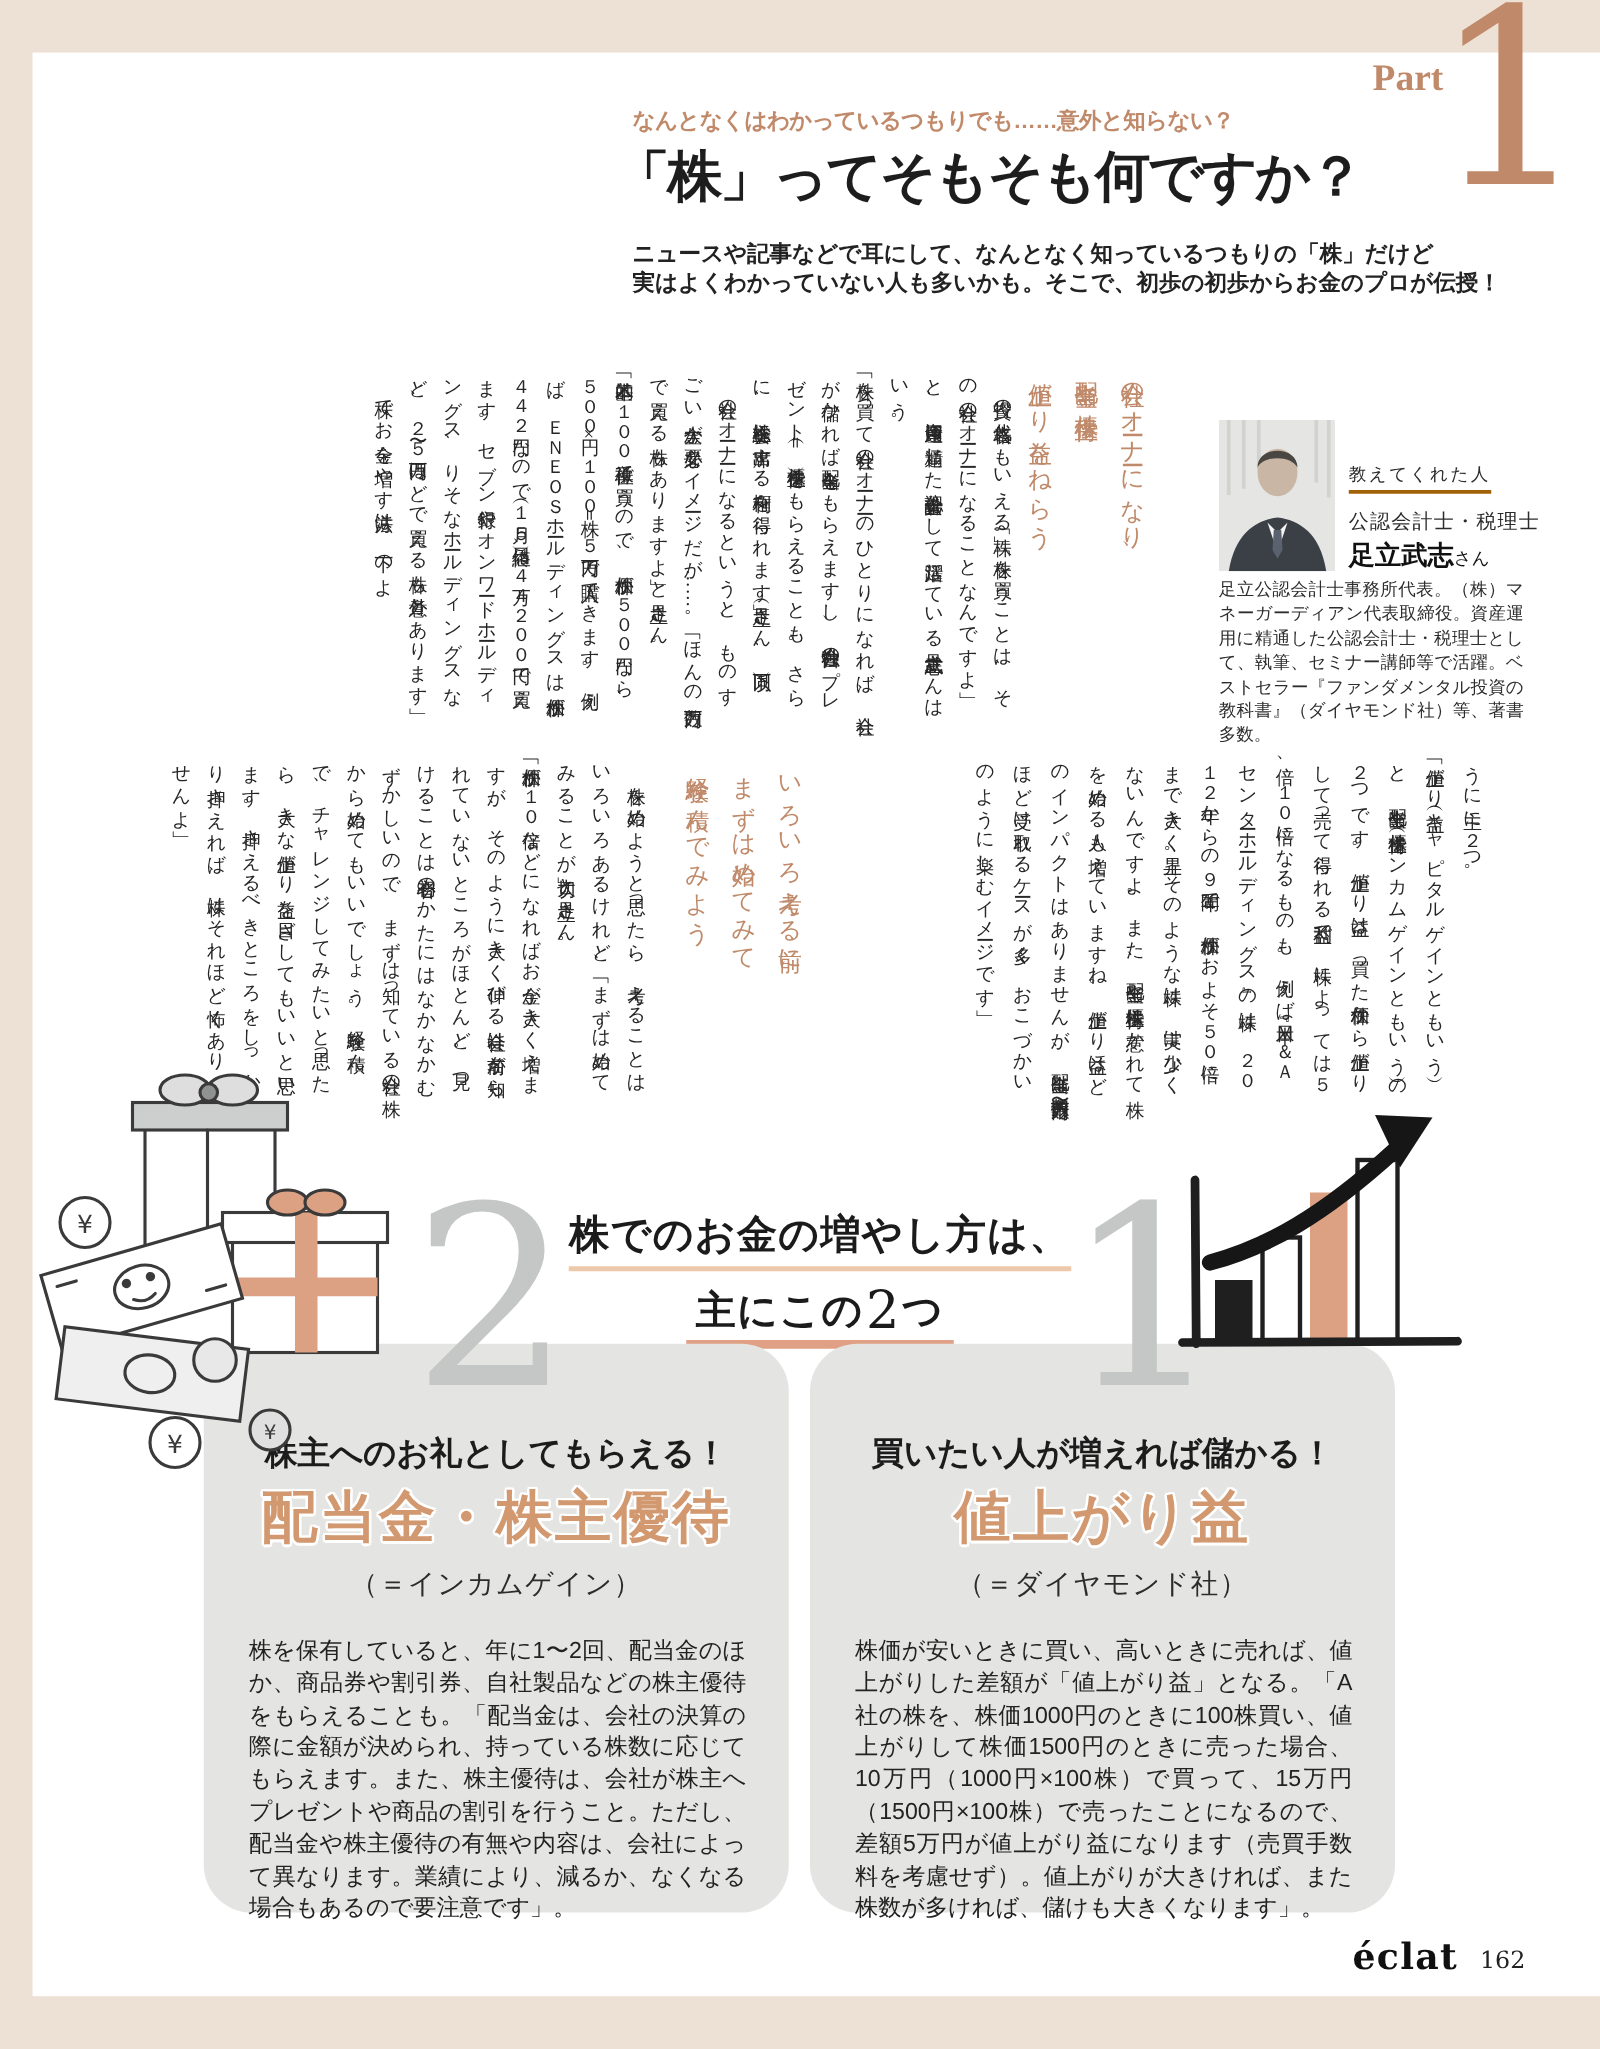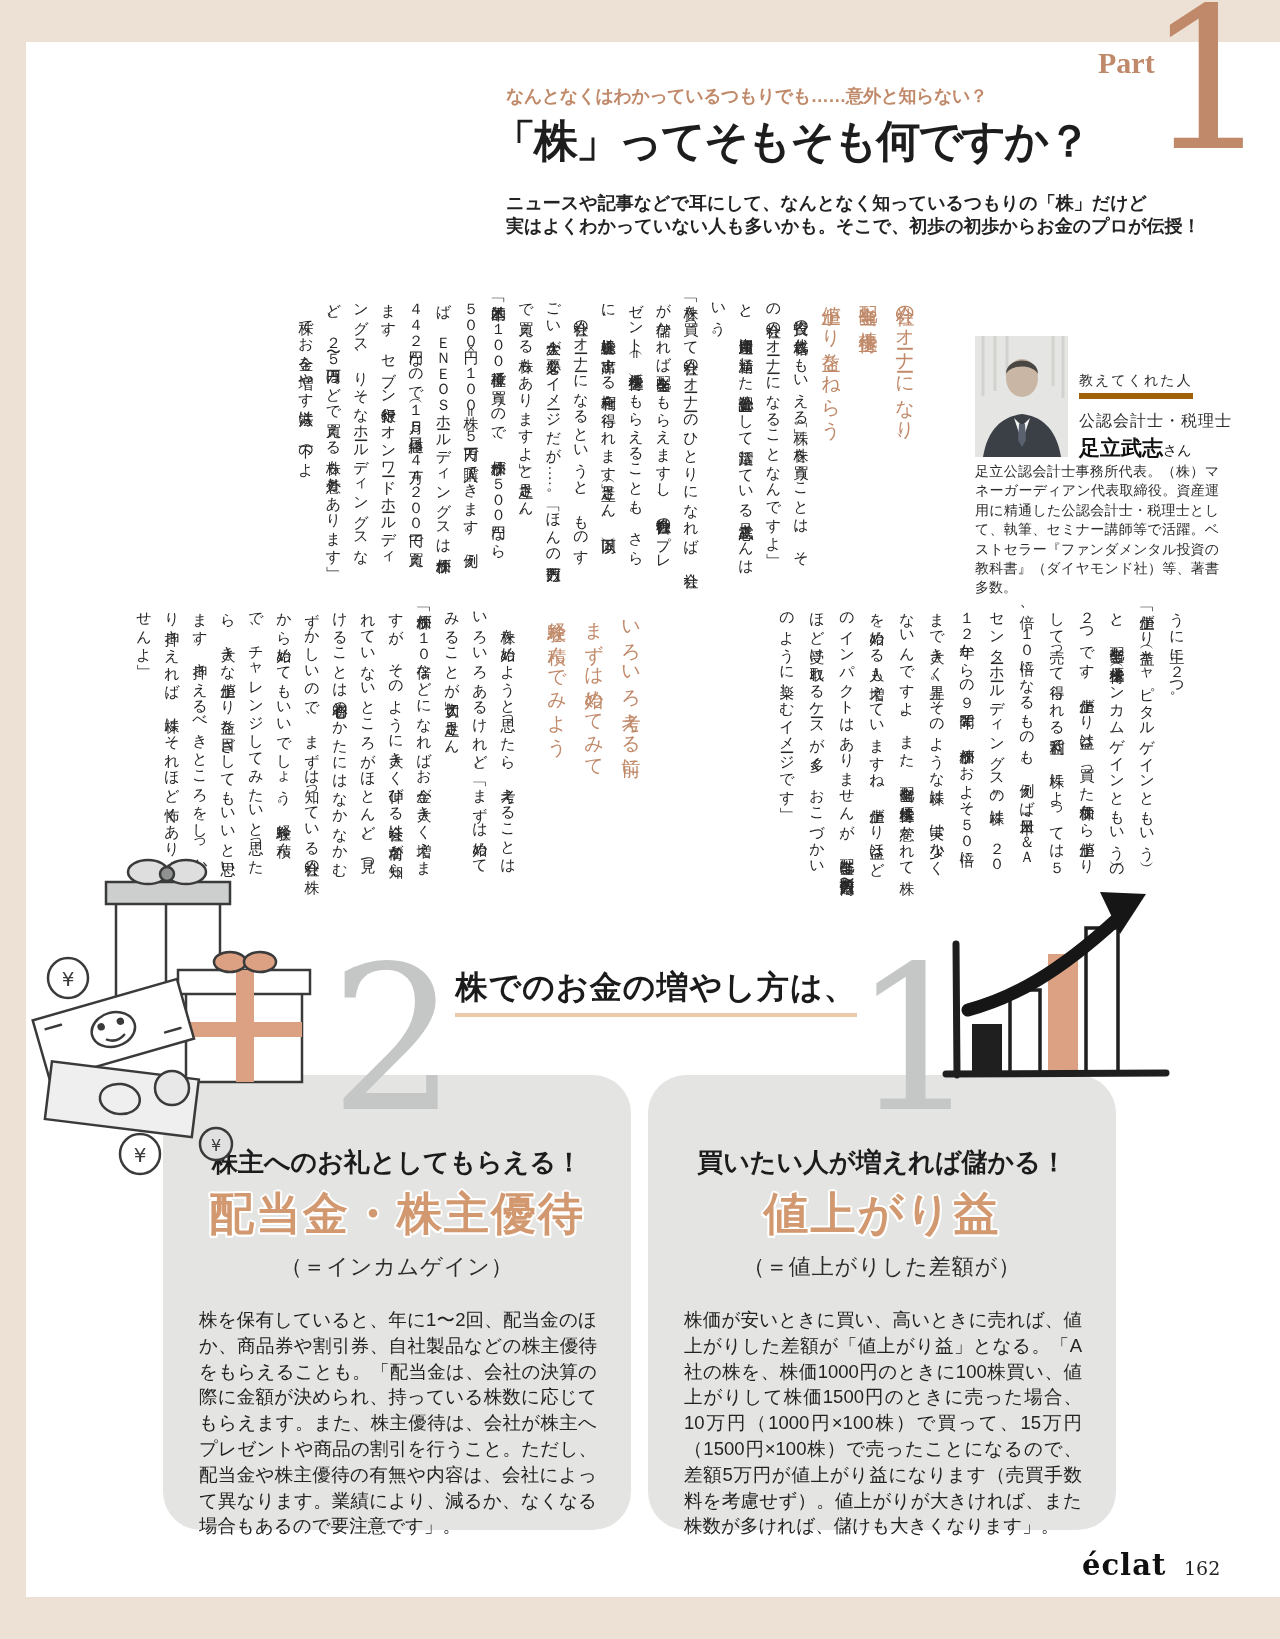--- a/index.html
+++ b/index.html
@@ -15,21 +15,21 @@
               font-weight:bold;font-size:30px;color:#C08A6A;}
   .part-num{position:absolute;left:1146px;top:-18px;font-family:"DejaVu Serif","Liberation Serif",serif;
             font-size:196px;line-height:1;color:#C08A6A;}
   .kicker{position:absolute;left:506px;top:84px;font-size:18px;font-weight:bold;color:#C08A6A;letter-spacing:-0.5px;}
   .page-title{position:absolute;left:492px;top:112px;font-size:44px;font-weight:bold;color:#1d1d1d;letter-spacing:-2px;}
   .intro{position:absolute;left:506px;top:192px;font-size:18px;line-height:23px;color:#222;font-weight:bold;}
 
   
   .photo{position:absolute;left:975px;top:336px;width:93px;height:121px;}
   .caption{position:absolute;left:1079px;top:371px;}
-  .cap-label{display:inline-block;font-size:14px;letter-spacing:2px;border-bottom:6px solid #a16207;padding-bottom:3px;font-family:Liberation Mono, monospace;}
+  .cap-label{display:inline-block;font-size:14px;letter-spacing:2px;border-bottom:3px solid #a16207;padding-bottom:3px;font-family:Liberation Mono, monospace;}
   .cap-job{margin-top:12px;font-size:16px;letter-spacing:1px;}
   .cap-name{margin-top:2px;font-size:21px;font-weight:bold;color:#111;}
   .cap-name .sfx{font-size:14px;font-weight:normal;}
   .bio{position:absolute;left:975px;top:462px;width:244px;font-size:14px;line-height:19.4px;
        text-align:justify;color:#2d2d2d;}
 
   
   .vtext{writing-mode:vertical-rl;text-orientation:mixed;position:absolute;
          font-family:"Liberation Serif","DejaVu Serif",serif;color:#262626;}
   .vtext p{margin:0;}
@@ -144,35 +144,38 @@
     <div>経験を積んでみよう</div>
   </div>
 
   <div class="vtext" id="body-c">
     <p>　株を始めようと思ったら、考えることはいろいろあるけれど、「まずは始めてみることが大切」と足立さん。</p>
     <p>「株価が１０倍などになればお金が大きく増えますが、そのように大きく伸びる会社は名前が知られていないところがほとんど。見つけることは初心者のかたにはなかなかむずかしいので、まずは知っている会社の株から始めてもいいでしょう。経験を積んで、チャレンジしてみたいと思ったら、大きな値上がり益を目ざしてもいいと思います。押さえるべきところをしっかり押さえれば、株はそれほど怖くありませんよ」</p>
   </div>
 
   <div class="bottom-heading">
     <span class="bh-line1">株でのお金の増やし方は、</span>
+    <span class="bh-line2">
+      <span class="wrap"><span class="bh2-text">主にこの</span><span class="bh2-num">2</span><span class="bh2-text">つ</span></span>
+    </span>
   </div>
 
   <div class="gbox" id="box-income">
     <div class="box-inner">
       <div class="box-catch">株主へのお礼としてもらえる！</div>
       <div class="box-title">配当金・株主優待</div>
       <div class="box-sub">（＝インカムゲイン）</div>
       <div class="box-body">株を保有していると、年に1〜2回、配当金のほか、商品券や割引券、自社製品などの株主優待をもらえることも。「配当金は、会社の決算の際に金額が決められ、持っている株数に応じてもらえます。また、株主優待は、会社が株主へプレゼントや商品の割引を行うこと。ただし、配当金や株主優待の有無や内容は、会社によって異なります。業績により、減るか、なくなる場合もあるので要注意です」。</div>
     </div>
   </div>
   <div class="gbox" id="box-gain">
     <div class="box-inner">
       <div class="box-catch">買いたい人が増えれば儲かる！</div>
       <div class="box-title">値上がり益</div>
-      <div class="box-sub">（＝値上がりした差額が）</div>
+      <div class="box-sub">（＝ダイヤモンド社）</div>
       <div class="box-body">株価が安いときに買い、高いときに売れば、値上がりした差額が「値上がり益」となる。「A社の株を、株価1000円のときに100株買い、値上がりして株価1500円のときに売った場合、10万円（1000円×100株）で買って、15万円（1500円×100株）で売ったことになるので、差額5万円が値上がり益になります（売買手数料を考慮せず）。値上がりが大きければ、また株数が多ければ、儲けも大きくなります」。</div>
     </div>
   </div>
   <div class="box-num" id="num2">2</div>
   <div class="box-num" id="num1">1</div>
 
   <div class="illus" id="illus-gift">
     <svg width="322" height="330" viewBox="0 0 322 330">
       <g fill="none" stroke="#3a3a3a" stroke-width="2.5" stroke-linecap="round">
 

